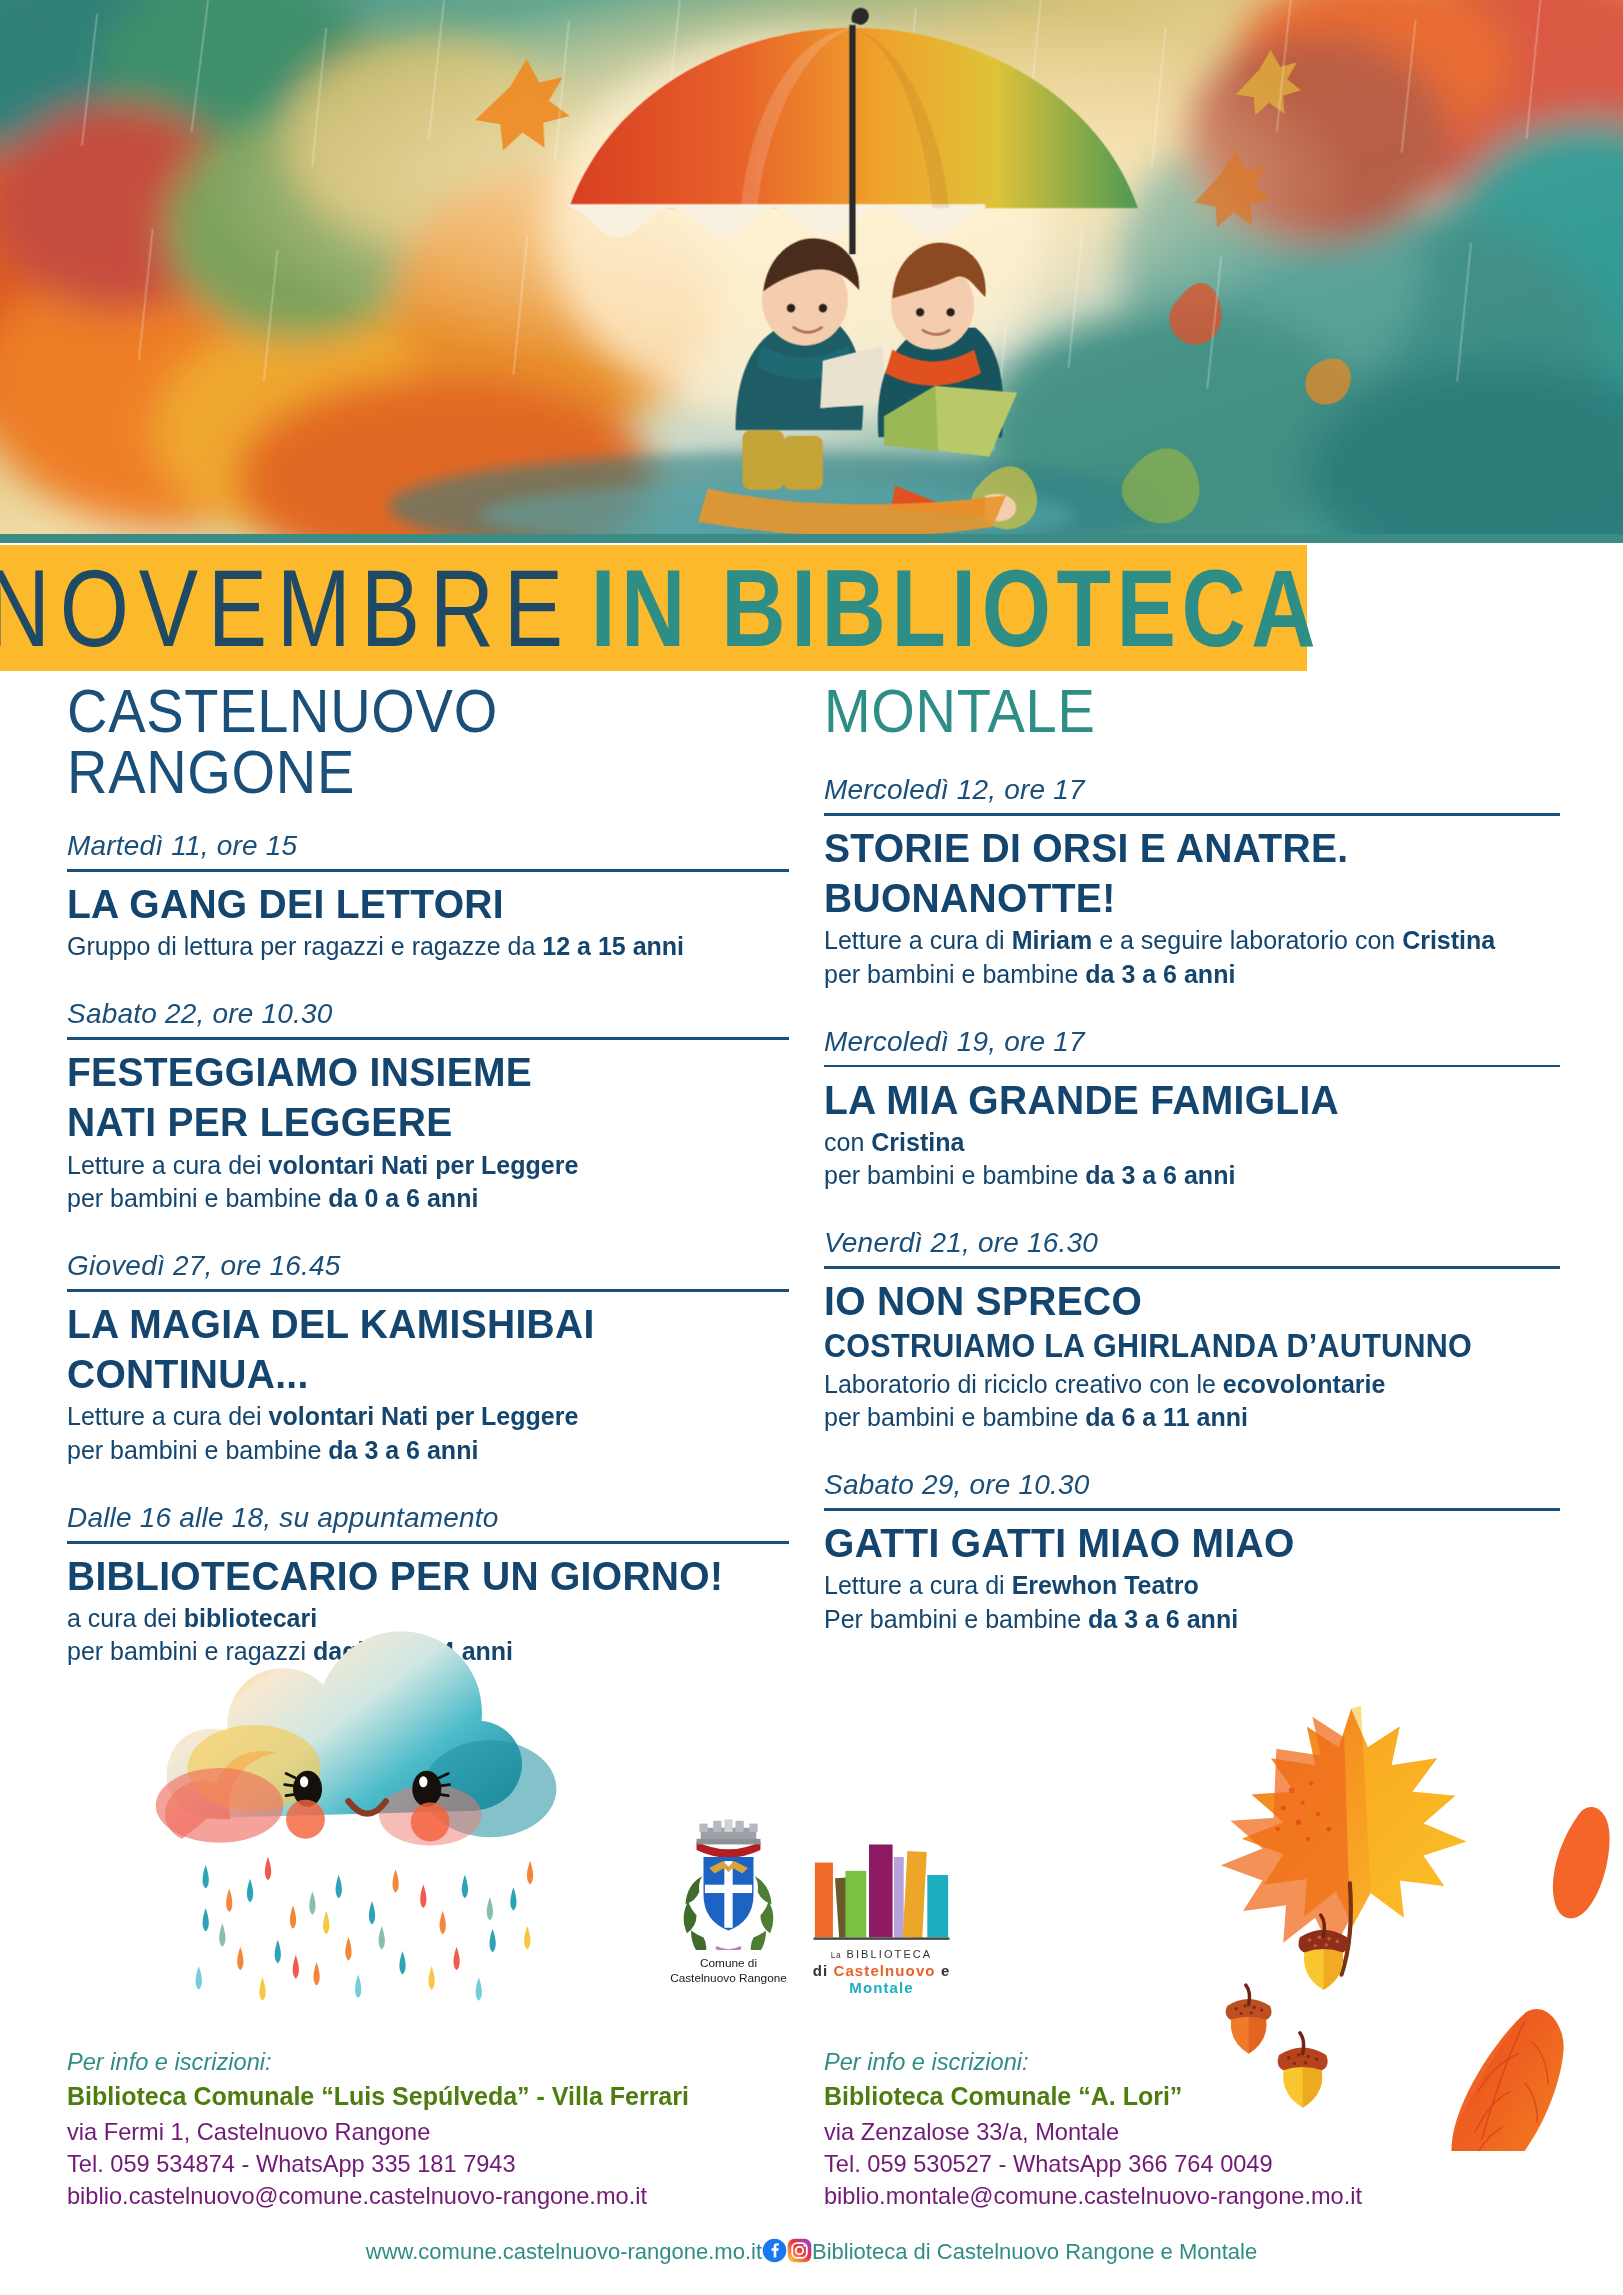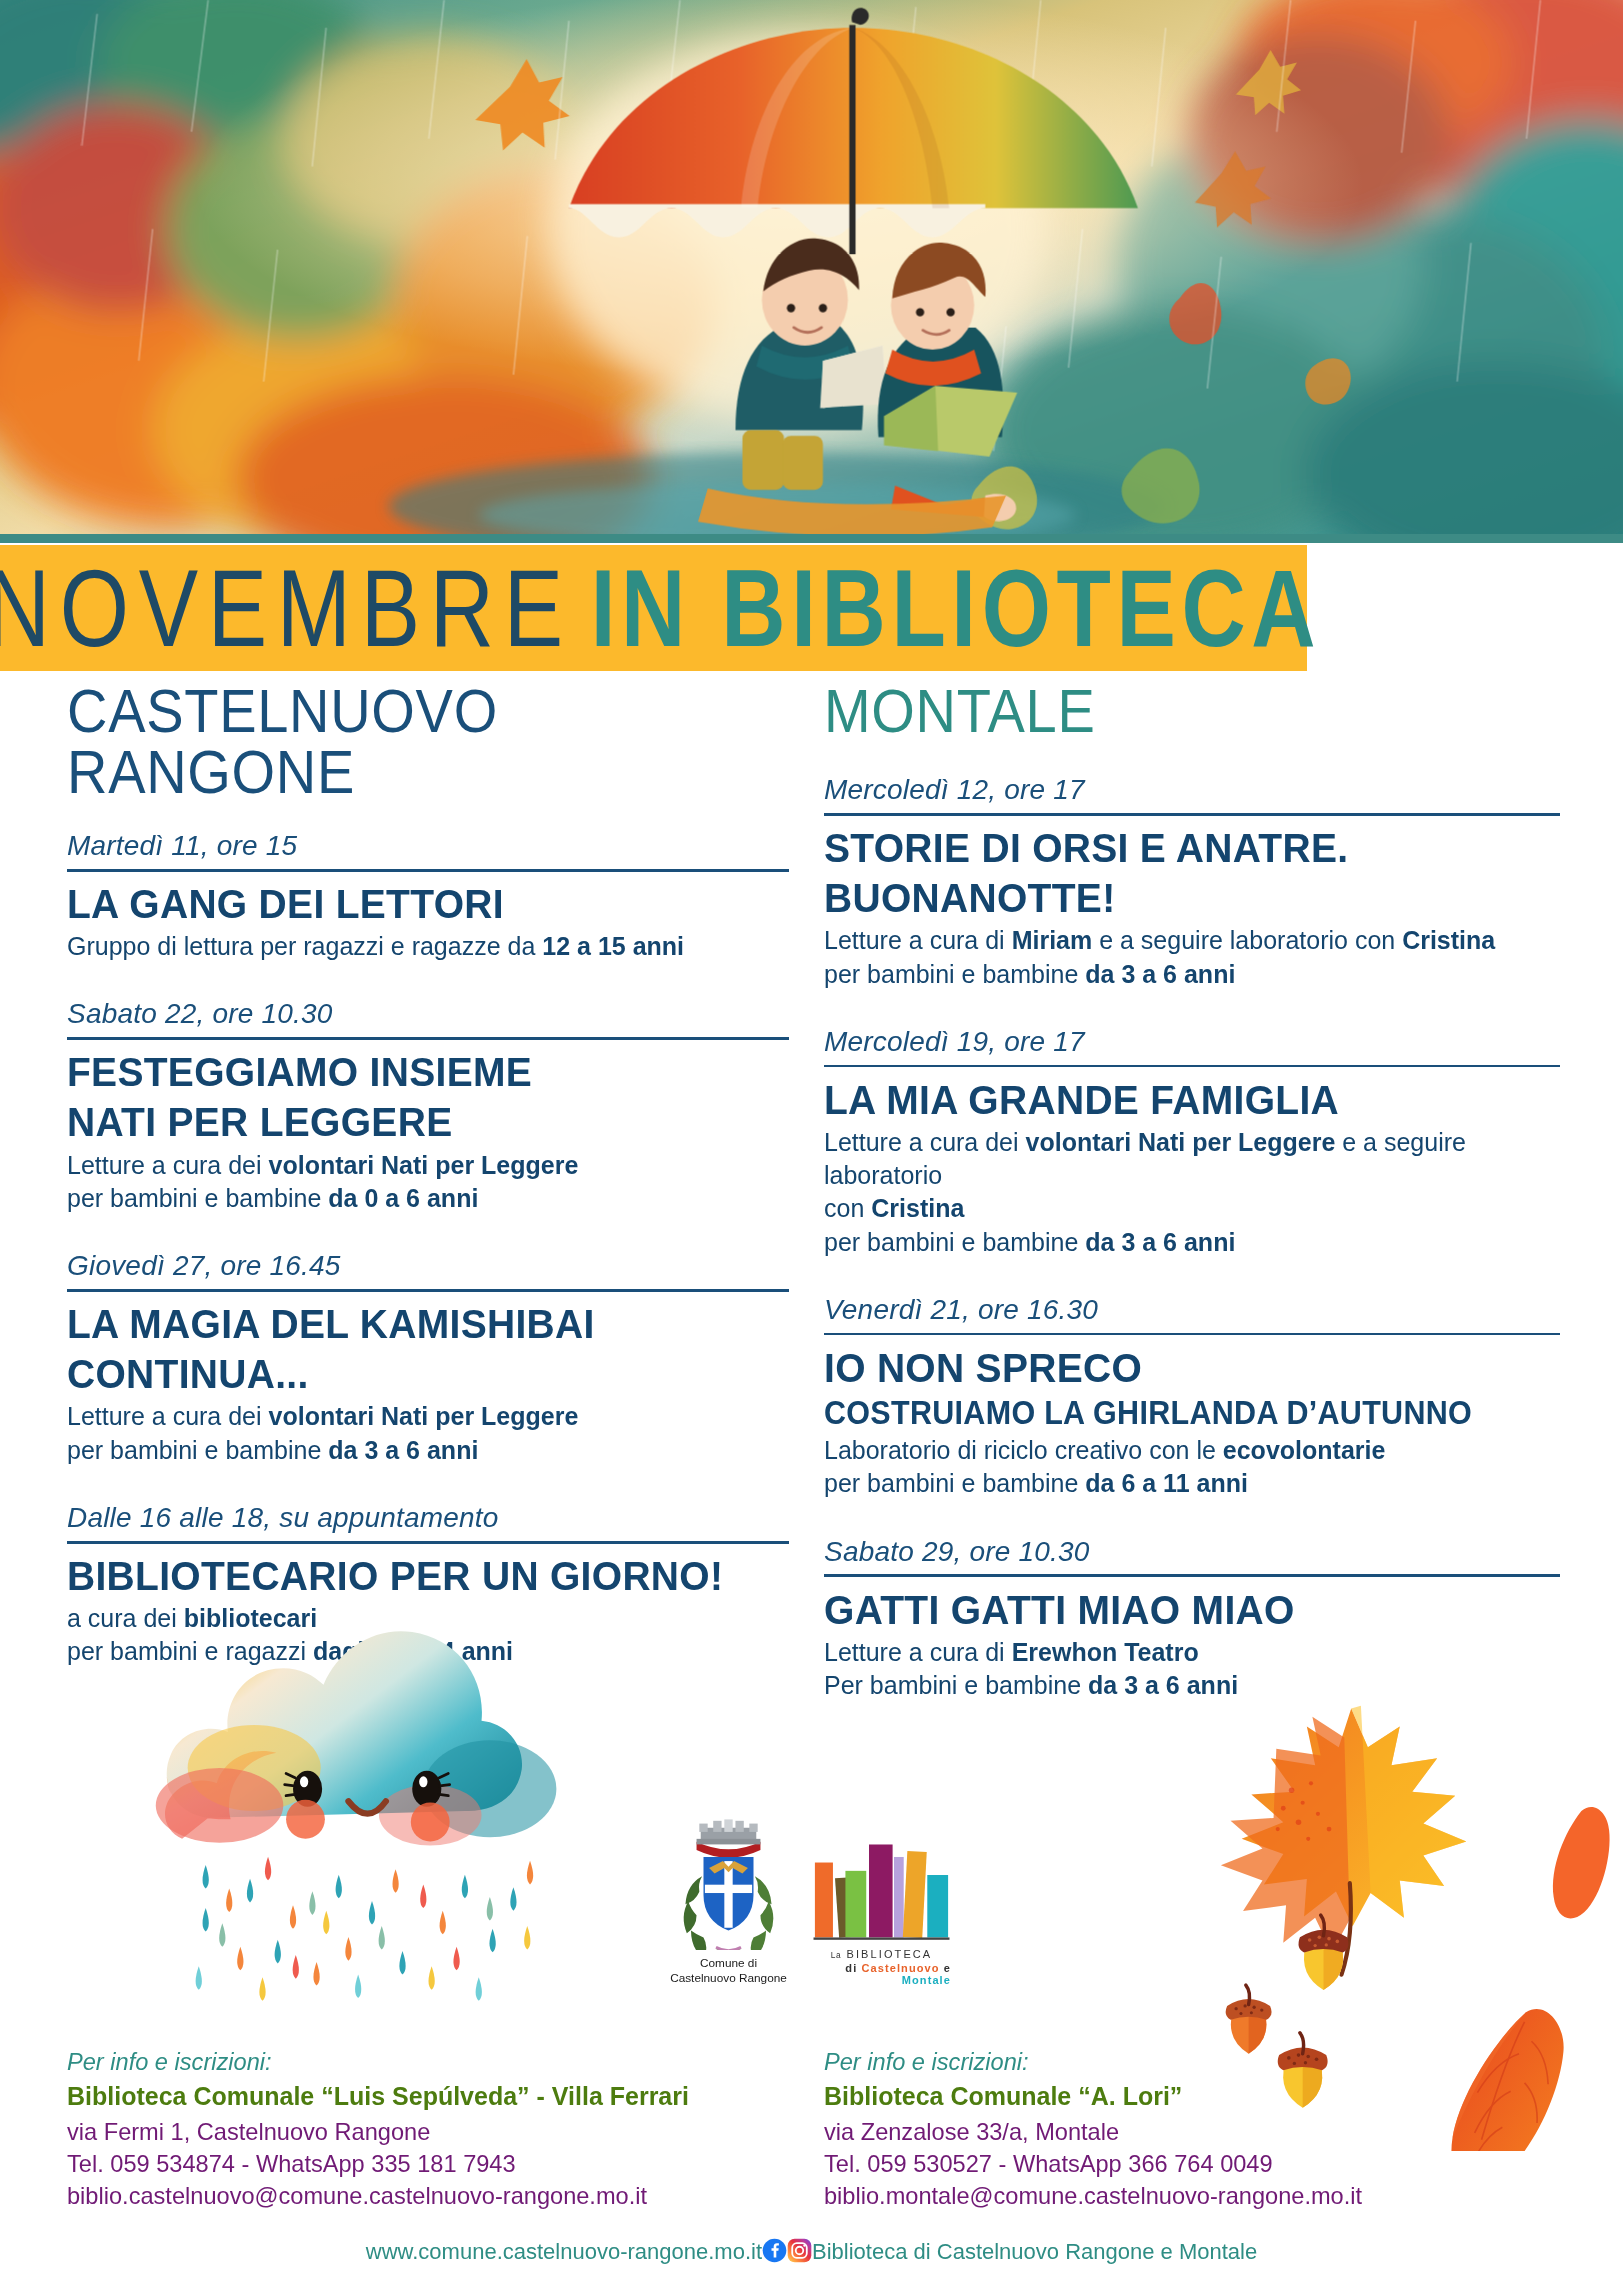--- a/index.html
+++ b/index.html
@@ -75,21 +75,21 @@
   .logo-comune{position:absolute;left:0;top:0;width:125px;text-align:center;}
   .logo-comune .cap{
     font-size:11.8px;color:#1a1a1a;line-height:1.25;margin-top:4.2px;
     font-family:"Liberation Sans", sans-serif;
   }
   .logo-biblio{position:absolute;left:146px;top:14px;width:139px;}
   .logo-biblio .lbl1{
     font-size:11px;letter-spacing:2.1px;color:#333;text-align:center;margin-top:2.8px;
   }
   .logo-biblio .lbl1 .pre{font-size:8.3px;letter-spacing:0.7px;}
-  .logo-biblio .lbl2{font-size:11px;letter-spacing:1.1px;text-align:right;margin-top:2.1px;font-weight:bold;}
+  .logo-biblio .lbl2{font-size:15px;letter-spacing:1.1px;text-align:center;margin-top:2.1px;font-weight:bold;}
   .logo-biblio .lbl2 .a{color:#333;}
   .logo-biblio .lbl2 .b{color:#e8622a;}
   .logo-biblio .lbl2 .c{color:#1bafc0;}
 
   
   .foot{position:absolute;top:2047px;}
   .foot-left{left:67px;width:722px;}
   .foot-right{left:824px;width:736px;}
   .foot .lead{font-size:23.6px;font-style:italic;color:#2e8d84;line-height:1.3;margin:0 0 2.8px 0;}
   .foot .name{font-size:25px;font-weight:bold;color:#4d7c0f;line-height:1.3;margin:0 0 2.8px 0;}
@@ -324,23 +324,20 @@
         </div>
         <div class="ev-sub">
           <span>per bambini e bambine </span><b>da 3 a 6 anni</b>
         </div>
       </div>
 
       <div class="ev gap-md">
         <div class="ev-date">Mercoledì 19, ore 17</div>
         <div class="ev-rule"></div>
         <div class="ev-title">LA MIA GRANDE FAMIGLIA</div>
-        <div class="ev-sub">
-          <span>Letture a cura dei </span><b>volontari Nati per Leggere</b><span> e a seguire laboratorio</span>
-        </div>
         <div class="ev-sub">
           <span>con </span><b>Cristina</b>
         </div>
         <div class="ev-sub">
           <span>per bambini e bambine </span><b>da 3 a 6 anni</b>
         </div>
       </div>
 
       <div class="ev gap-md">
         <div class="ev-date">Venerdì 21, ore 16.30</div>

